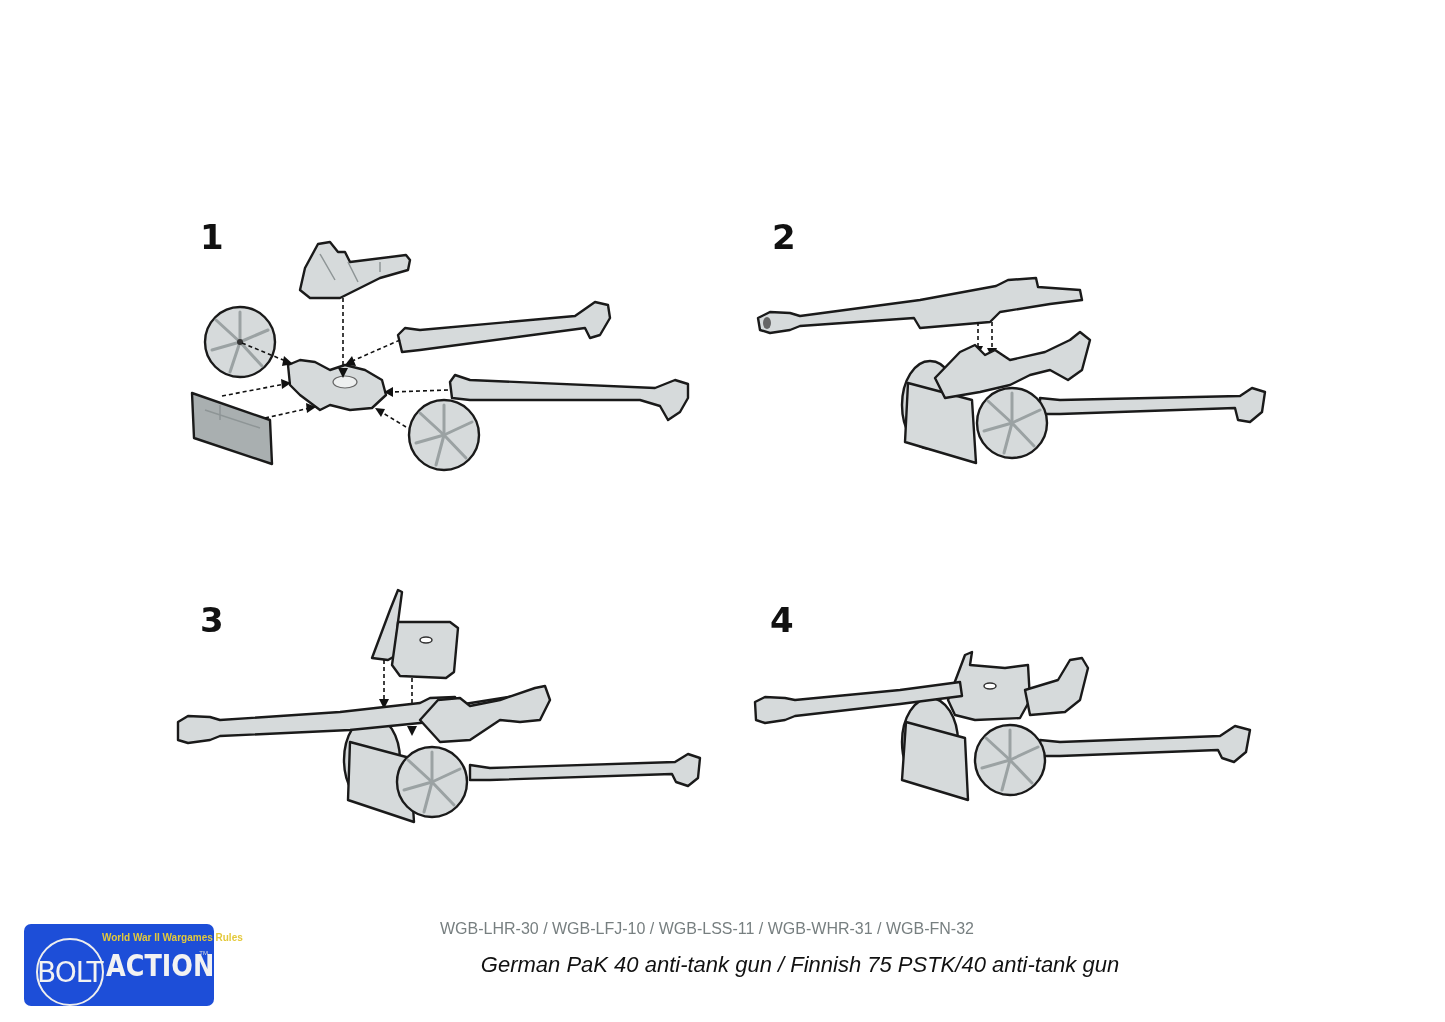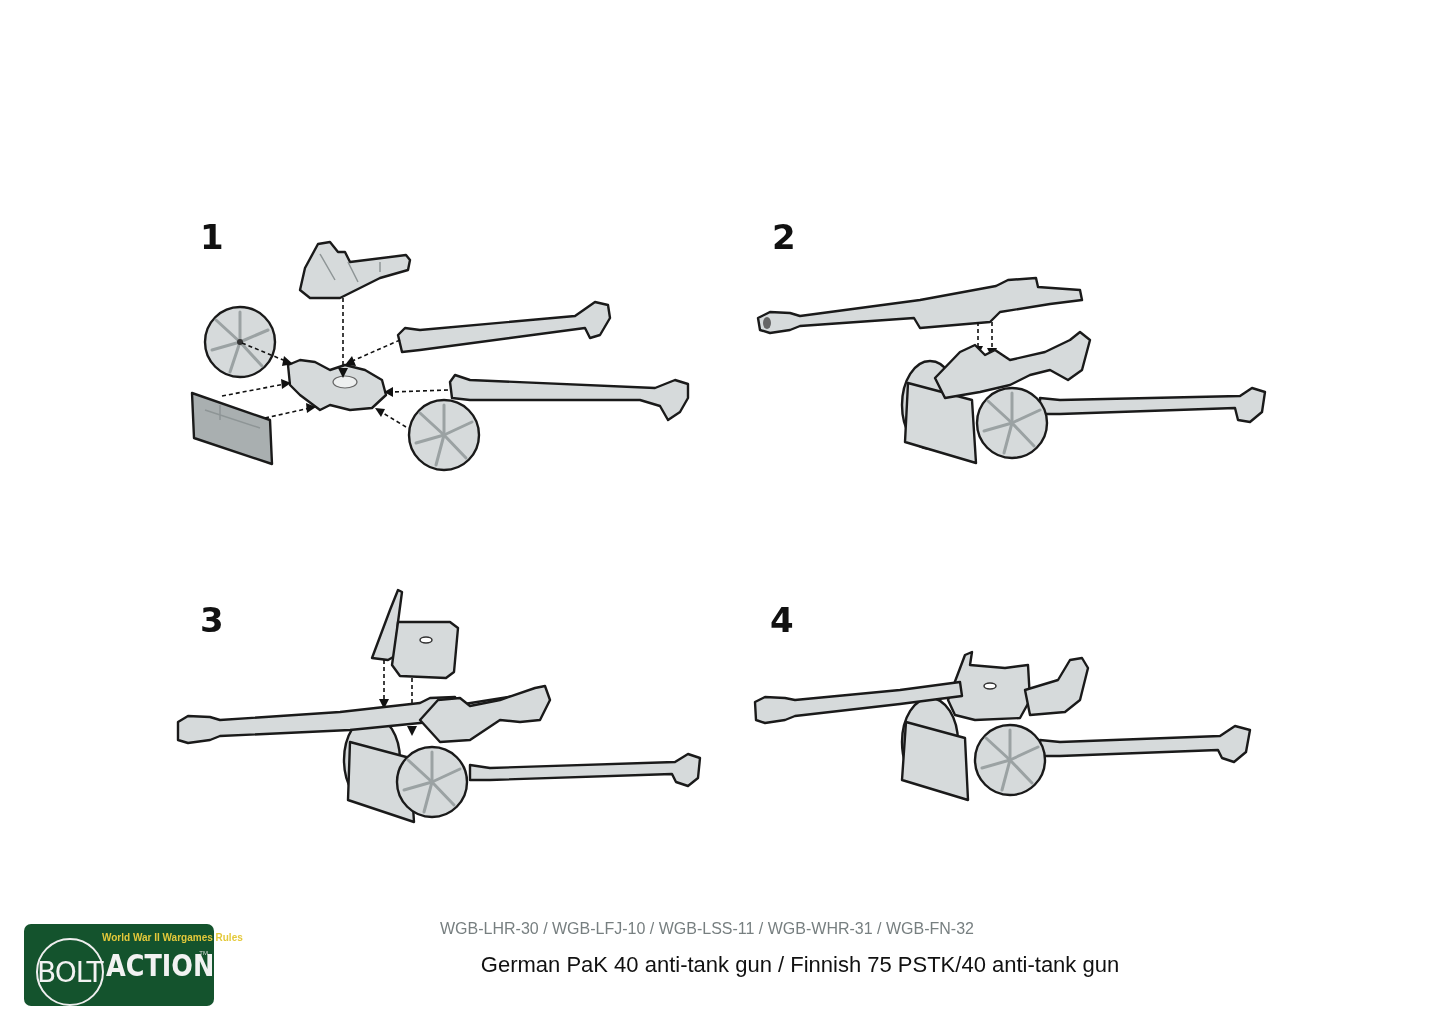--- a/index.html
+++ b/index.html
@@ -6,28 +6,28 @@
   body { width:1445px; height:1022px; position:relative; overflow:hidden; font-family:"Liberation Sans", sans-serif; }
   .step { position:absolute; }
   .step-num { position:absolute; font-family:"DejaVu Sans", sans-serif; font-weight:bold; font-size:34px; color:#111; line-height:1; }
   .illus { position:absolute; }
   .part { fill:#d6dadb; stroke:#1a1a1a; stroke-width:2.4; stroke-linejoin:round; }
   .part-dark { fill:#a9afb0; stroke:#1a1a1a; stroke-width:2.4; stroke-linejoin:round; }
   .detail { fill:none; stroke:#8e9596; stroke-width:1.5; }
   .spoke { stroke:#9ba2a3; stroke-width:3; stroke-linecap:round; }
   .guide { fill:none; stroke:#111; stroke-width:1.6; stroke-dasharray:4 3; }
   .arrow { fill:#111; }
-  #logo { position:absolute; left:24px; top:924px; width:190px; height:82px; background:#14532d; border-radius:7px; }
+  #logo { position:absolute; left:24px; top:924px; width:190px; height:82px; background:#1d4ed8; border-radius:7px; }
   #logo .tagline { position:absolute; left:78px; top:8px; font-size:10px; font-weight:bold; color:#e4c93a; white-space:nowrap; font-family:"Liberation Sans", sans-serif; }
   #logo .bolt { position:absolute; left:13px; top:15px; font-family:"DejaVu Sans", sans-serif; font-weight:normal; font-size:28px; color:#f2f2f2; letter-spacing:-1px;margin-top:17px; }
   #logo .action { position:absolute; left:82px; top:24px; font-family:"DejaVu Sans", sans-serif; font-weight:bold; font-size:30px; color:#f2f2f2; letter-spacing:0px; transform:scaleX(0.85); transform-origin:left; }
   #logo .reticle { position:absolute; left:12px; top:14px; width:64px; height:64px; border:2px solid #eee; border-radius:50%; }
   #logo .tm { position:absolute; right:6px; top:26px; font-size:6px; color:#ddd; }
   #codes { position:absolute; left:440px; top:920px; width:720px; font-size:16px; color:#777f80; }
-  #title { position:absolute; left:440px; top:952px; width:720px; text-align:center; font-size:22px; color:#111; }
+  #title { position:absolute; left:440px; top:952px; width:720px; text-align:center; font-size:22px; color:#111;font-style:italic; }
 </style>
 </head>
 <body>
 
 <div class="step">
   <div class="step-num" style="left:200px;top:220px;">1</div>
   <svg class="illus" style="left:180px;top:230px;" width="540" height="260" viewBox="180 230 540 260">
 
     <path class="part" d="M305,268 L318,244 L330,242 L338,252 L345,252 L350,262 L406,255 L410,260 L408,270 L380,278 L360,288 L340,298 L310,298 L300,290 Z"></path>
     <path class="detail" d="M320,254 L335,280 M348,262 L358,282 M380,262 L380,272"></path>

